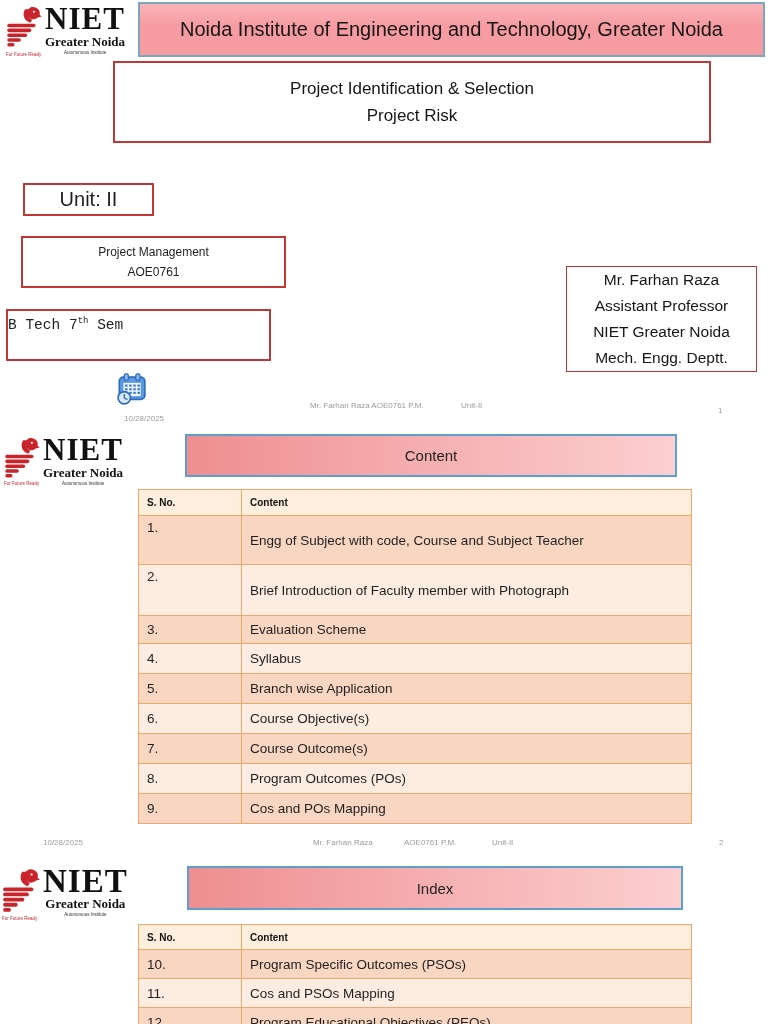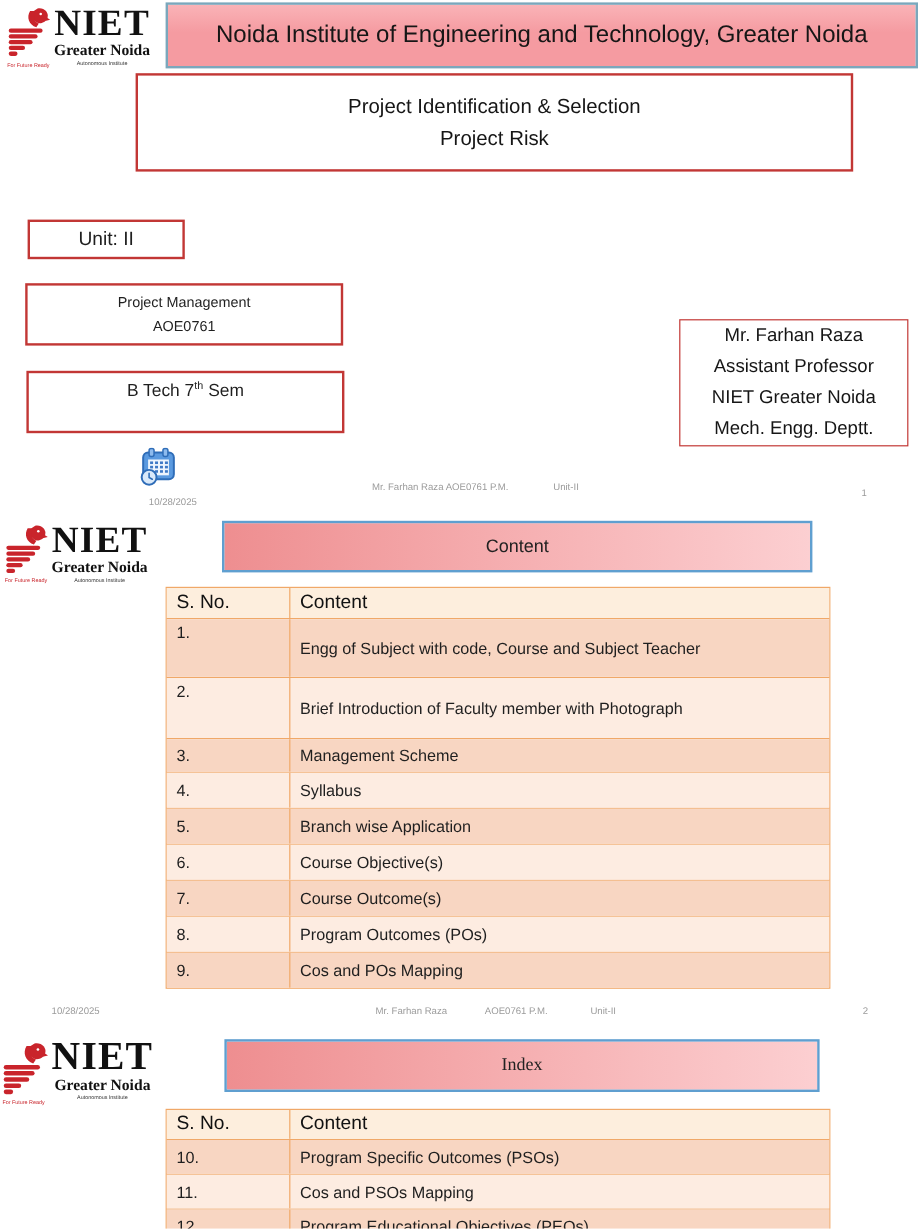--- a/index.html
+++ b/index.html
@@ -31,21 +31,21 @@
   .center-lines{display:flex;flex-direction:column;align-items:center;justify-content:center;
                 text-align:center;}
 
   
   .tbl{border:1px solid #f0a868;background:#fff;}
   .trow{display:flex;border-top:1px solid #f0a868;}
   .trow:first-child{border-top:none;}
   .cell{display:flex;align-items:center;padding:0 8px;box-sizing:border-box;font-size:13.5px;}
   .cell.no{width:102px;flex:0 0 102px;}
   .cell.ct{flex:1;border-left:1px solid #f0a868;}
-  .trow.hdr .cell{font-weight:400;font-size:16px;background:#fdeedd;color:#111;}
+  .trow.hdr .cell{font-weight:700;font-size:10px;background:#fdeedd;color:#111;}
   .trow.dark .cell{background:#f8d6c2;}
   .trow.light .cell{background:#fdece1;}
   .h25{height:25px;} .h48{height:48px;} .h50{height:50px;} .h27{height:27px;}
   .h29{height:29px;} .h24{height:24px;} .h28{height:28px;}
   .numtop .cell.no{align-items:flex-start;padding-top:4px;}
 
   
   .ftr{font-size:8px;color:#9b9b9b;white-space:nowrap;}
 
   .titlebox{border:2.5px solid #c23735;}
@@ -82,28 +82,28 @@
       <div class="lg-tagleft" style="left:0;top:48px;">For Future Ready</div>
     </div>
 
     <div class="top-banner abs" style="left:138px;top:2px;width:623px;height:51px;">Noida Institute of Engineering and Technology, Greater Noida</div>
 
     <div class="titlebox center-lines abs" style="left:113px;top:61px;width:594px;height:78px;">
       <div class="line">Project Identification &amp; Selection</div>
       <div class="line">Project Risk</div>
     </div>
 
-    <div class="redbox center-lines abs" style="left:23px;top:183px;width:127px;height:29px;font-size:16px;">Unit: II</div>
+    <div class="redbox center-lines abs" style="left:23px;top:183px;width:127px;height:29px;font-size:20px;">Unit: II</div>
 
     <div class="redbox center-lines abs" style="left:21px;top:236px;width:261px;height:48px;font-size:12px;line-height:20px;">
       <div>Project Management</div>
       <div>AOE0761</div>
     </div>
 
-    <div class="redbox abs" style="left:22px;top:309px;width:261px;height:48px;font-size:14.5px;text-align:center;">
+    <div class="redbox abs" style="left:6px;top:309px;width:261px;height:48px;font-size:14.5px;font-family:Liberation Mono, monospace;">
       <div style="margin-top:5px;">
         <span>B Tech 7</span><sup>th</sup><span> Sem</span>
       </div>
     </div>
 
     <div class="faculty center-lines abs" style="left:566px;top:266px;width:189px;height:104px;border:1.5px solid #c23735;background:#fff;">
       <div class="line">Mr. Farhan Raza</div>
       <div class="line">Assistant Professor</div>
       <div class="line">NIET Greater Noida</div>
       <div class="line">Mech. Engg. Deptt.</div>
@@ -172,21 +172,21 @@
       <div class="trow dark h48 numtop">
         <div class="cell no">1.</div>
         <div class="cell ct">Engg of Subject with code, Course and Subject Teacher</div>
       </div>
       <div class="trow light h50 numtop">
         <div class="cell no">2.</div>
         <div class="cell ct">Brief Introduction of Faculty member with Photograph</div>
       </div>
       <div class="trow dark h27">
         <div class="cell no">3.</div>
-        <div class="cell ct">Management Scheme</div>
+        <div class="cell ct">Evaluation Scheme</div>
       </div>
       <div class="trow light h29">
         <div class="cell no">4.</div>
         <div class="cell ct">Syllabus</div>
       </div>
       <div class="trow dark h29">
         <div class="cell no">5.</div>
         <div class="cell ct">Branch wise Application</div>
       </div>
       <div class="trow light h29">
@@ -231,21 +231,21 @@
         <circle cx="26.5" cy="5.5" r="1" fill="#fff"></circle>
       </svg>
       <div class="lg-text">
         <div class="lg-name" style="font-size:33px;">NIET</div>
         <div class="lg-sub">Greater Noida</div>
         <div class="lg-tag">Autonomous Institute</div>
       </div>
       <div class="lg-tagleft" style="left:0;top:50px;">For Future Ready</div>
     </div>
 
-    <div class="pink-banner abs" style="left:187px;top:4px;width:492px;height:40px;font-family:Liberation Serif, serif;">Index</div>
+    <div class="pink-banner abs" style="left:187px;top:4px;width:492px;height:40px;">Index</div>
 
     <div class="tbl abs" style="left:138px;top:62px;width:552px;">
       <div class="trow hdr h24">
         <div class="cell no">S. No.</div>
         <div class="cell ct">Content</div>
       </div>
       <div class="trow dark h28">
         <div class="cell no">10.</div>
         <div class="cell ct">Program Specific Outcomes (PSOs)</div>
       </div>

